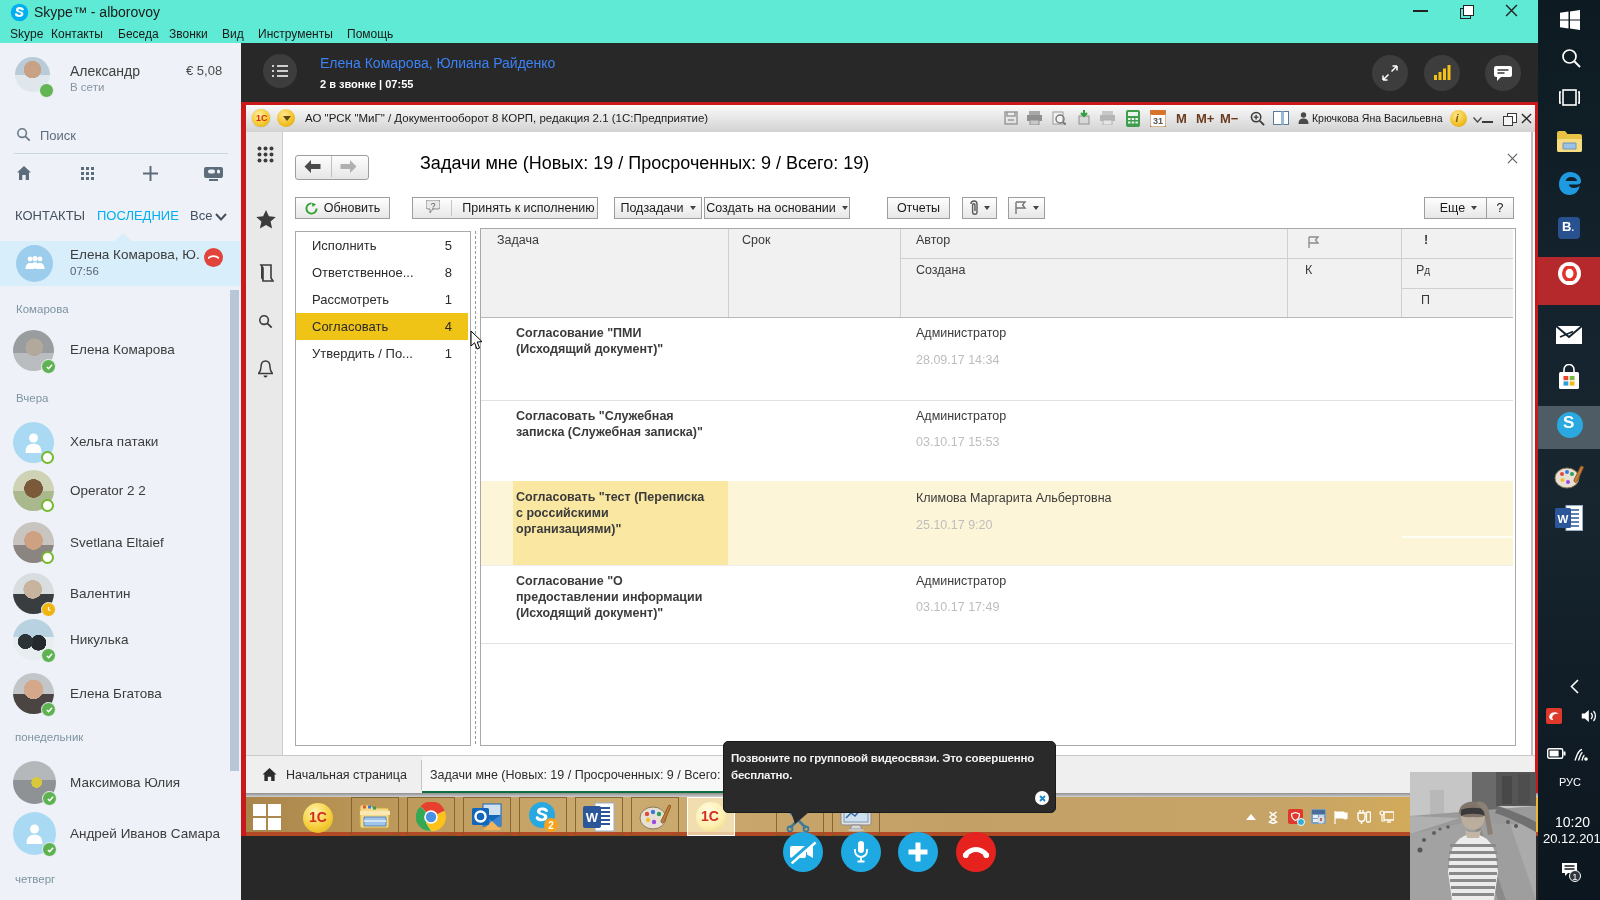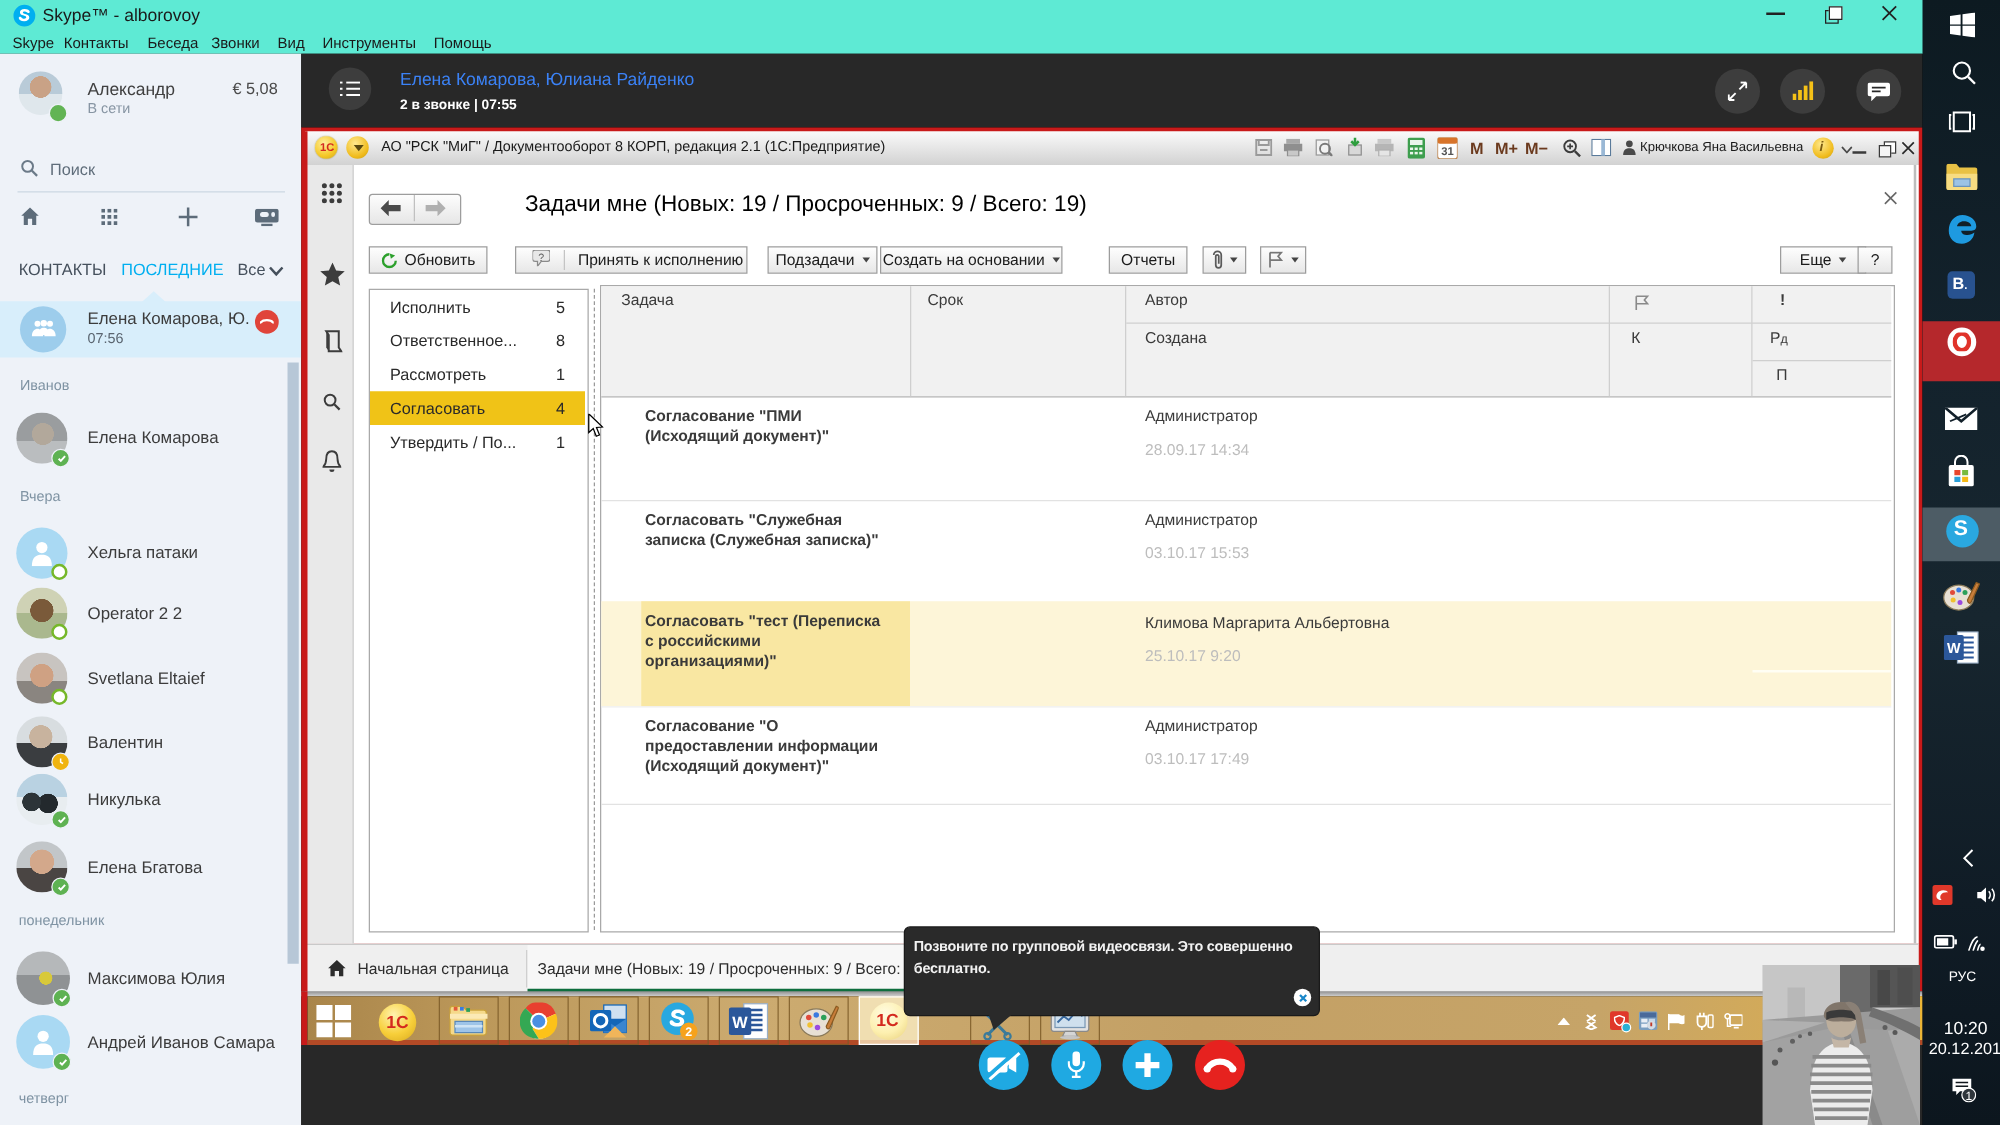--- a/index.html
+++ b/index.html
@@ -99,21 +99,21 @@
           <path d="M10.5 13 C10.5 8.5 13 7 15 7 C17 7 19.5 8.5 19.5 13 Z"></path>
         </g>
       </svg>
     <div class="a" style="left:70px;top:6px;font-size:13.5px;color:#3c3c3c;width:130px;white-space:nowrap;overflow:hidden">Елена Комарова, Ю...</div>
     <div class="a" style="left:70px;top:24px;font-size:11.5px;color:#5a6570">07:56</div>
     <div class="a" style="left:204px;top:7px;width:19px;height:19px;border-radius:50%;background:#e0443a"></div>
     <svg class="a" style="left:208px;top:14px" width="11" height="6" viewBox="0 0 11 6">
         <path d="M0.5 3 C2.5 0.5 8.5 0.5 10.5 3" fill="none" stroke="#fff" stroke-width="1.8" stroke-linecap="round"></path>
       </svg>
   </div>
-  <div class="a" style="left:16px;top:260px;font-size:11.5px;color:#7f93a3">Иванов</div>
+  <div class="a" style="left:16px;top:260px;font-size:11.5px;color:#7f93a3">Комарова</div>
 
   <div class="a" style="left:13px;top:287px;width:41px;height:41px;border-radius:50%;background:radial-gradient(circle at 52% 42%, #b2a89b 0 27%, rgba(0,0,0,0) 28%),linear-gradient(180deg,#9a9d9f 55%,#babdbf 55%)"></div>
   <div class="a" style="left:41px;top:316px;width:13px;height:13px;border-radius:50%;background:#5eb252;border:1.5px solid #eef2f8"></div>
   <svg class="a" style="left:45.5px;top:320.5px" width="7" height="6" viewBox="0 0 8 7">
       <path d="M1 3.5 L3 5.5 L7 1" fill="none" stroke="#fff" stroke-width="1.8"></path>
     </svg>
   <div class="a" style="left:70px;top:299px;font-size:13.5px;color:#3c3c3c">Елена Комарова</div>
   <div class="a" style="left:16px;top:349px;font-size:11.5px;color:#7f93a3">Вчера</div>
 
   <div class="a" style="left:13px;top:379px;width:41px;height:41px;border-radius:50%;background:#a9d9f3"></div>

